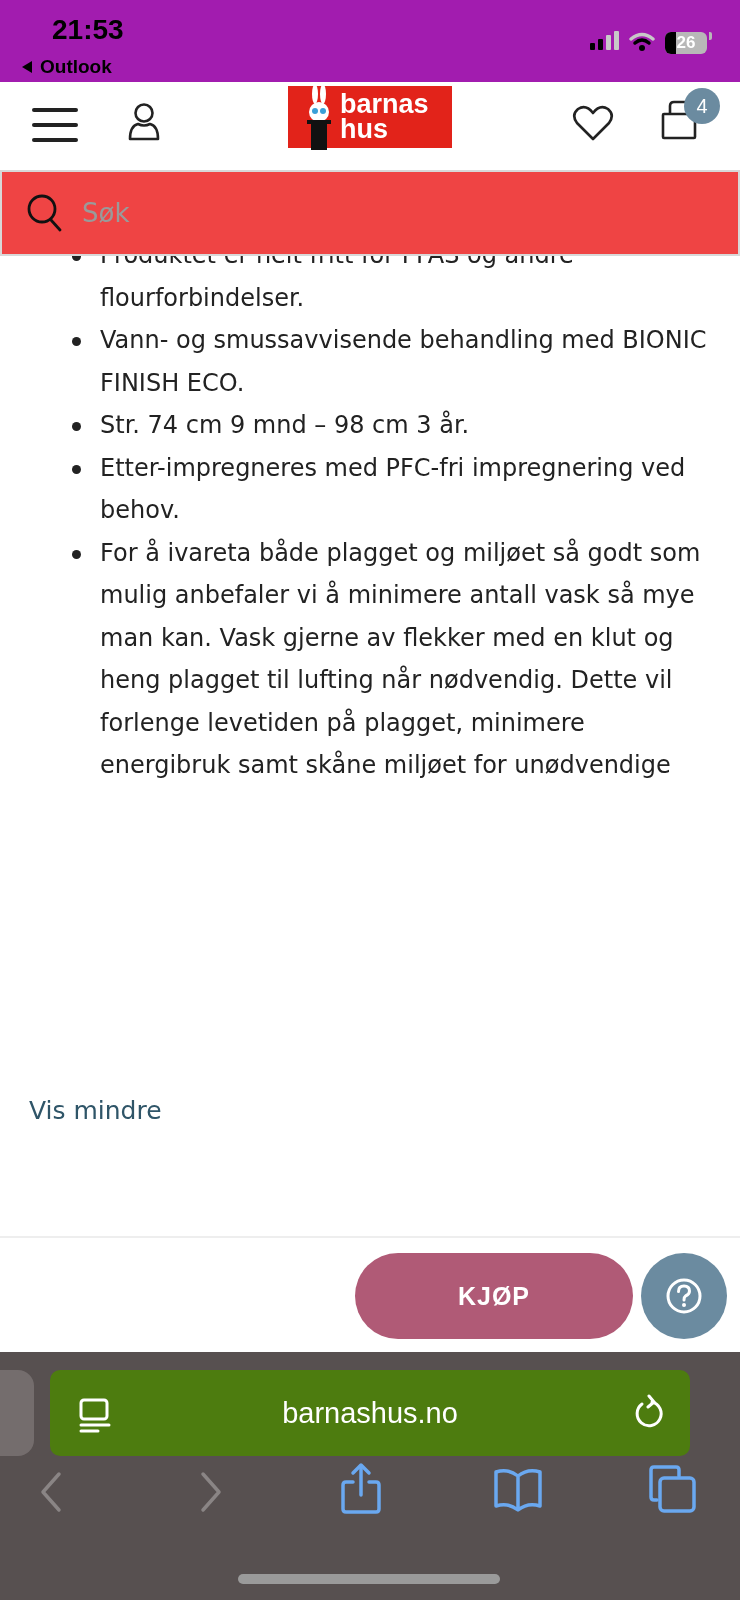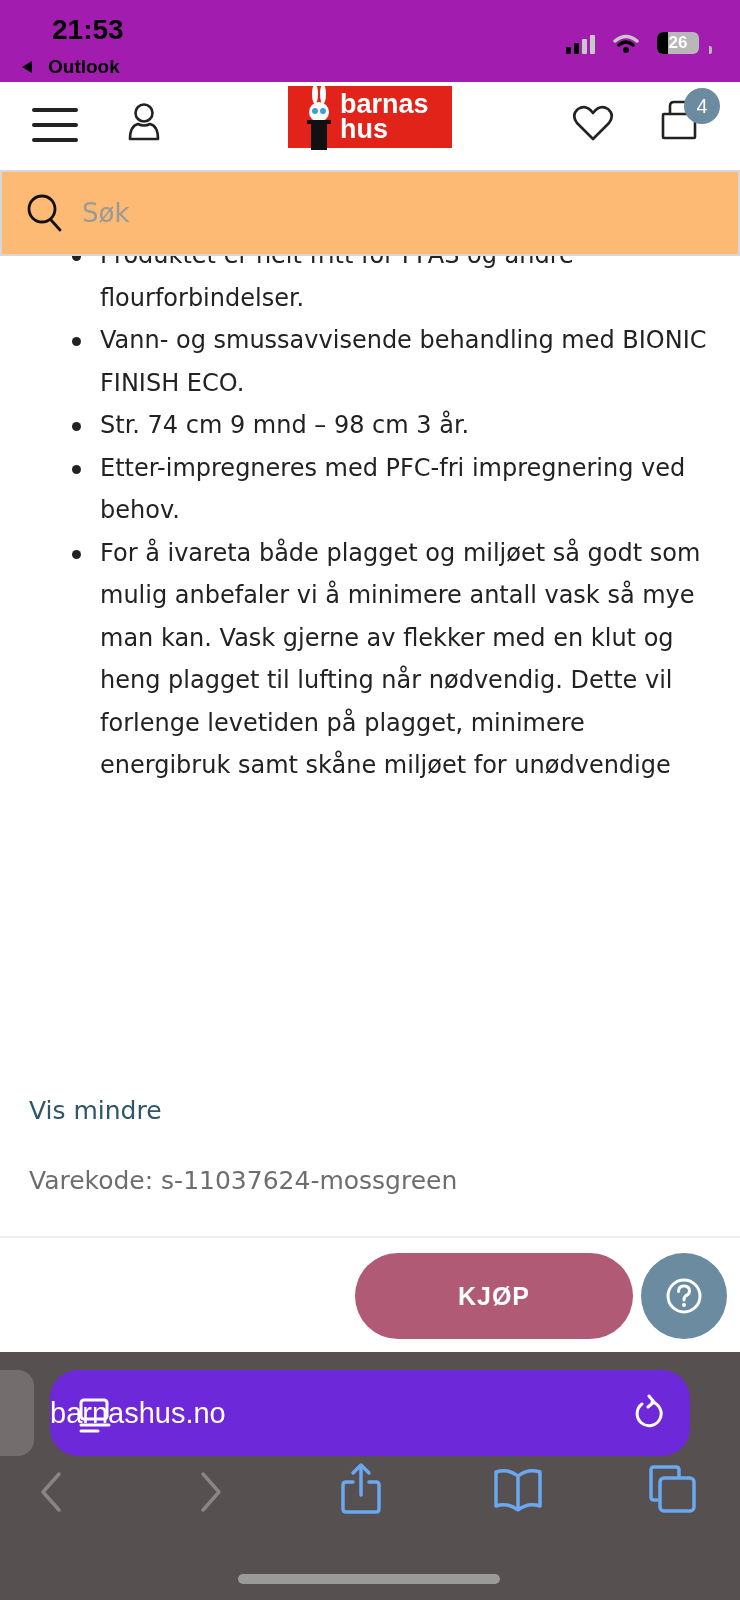--- a/index.html
+++ b/index.html
@@ -1,60 +1,60 @@
 <!DOCTYPE html>
 <html><head>
 <meta charset="utf-8">
 <style>
   * { box-sizing: border-box; margin: 0; padding: 0; }
   html, body { width: 740px; height: 1600px; overflow: hidden; background: #fff; }
   body { font-family: "DejaVu Sans", sans-serif; color: #222; position: relative; }
 
   .status-bar { position: absolute; top: 0; left: 0; width: 740px; height: 82px; background: #a21caf; }
   .status-time { position: absolute; left: 52px; top: 14px; font: bold 28px "Liberation Sans", sans-serif; color: #000; }
-  .status-back { position: absolute; left: 22px; top: 56px; font: bold 19px "Liberation Sans", sans-serif; color: #000; display: flex; align-items: center; gap: 12px; }
+  .status-back { position: absolute; left: 22px; top: 56px; font: bold 19px "Liberation Sans", sans-serif; color: #000; display: flex; align-items: center; gap: 4px; }
   .status-back .tri { width: 0; height: 0; border-top: 6px solid transparent; border-bottom: 6px solid transparent; border-right: 10px solid #000; margin-right: 4px; }
-  .status-icons { position: absolute; right: 28px; top: 32px; display: flex; align-items: flex-end; gap: 18px; }
+  .status-icons { position: absolute; right: 28px; top: 32px; display: flex; align-items: flex-start; gap: 10px; }
   .signal { display: flex; align-items: flex-end; gap: 3px; height: 18px; }
   .signal span { width: 5px; border-radius: 1px; background: #000; }
   .signal span.off { background: #c8c8c8; }
   .battery { position: relative; width: 42px; height: 22px; border-radius: 6px; background: #b8b8b8; overflow: hidden; display: flex; align-items: center; justify-content: center; }
   .battery .fill { position: absolute; left: 0; top: 0; bottom: 0; width: 11px; background: #000; }
   .battery .num { position: relative; font: bold 17px "Liberation Sans", sans-serif; color: #fff; }
   .battery-tip { width: 3px; height: 8px; background: #b8b8b8; border-radius: 0 2px 2px 0; margin-left: -8px; }
 
   .site-header { position: absolute; top: 82px; left: 0; width: 740px; height: 88px; background: #fff; }
   .hamburger { position: absolute; left: 32px; top: 26px; width: 46px; height: 34px; display: flex; flex-direction: column; justify-content: space-between; }
   .hamburger span { height: 4px; border-radius: 2px; background: #222; }
   .account-icon { position: absolute; left: 126px; top: 20px; }
   .logo { position: absolute; left: 288px; top: 4px; width: 164px; height: 62px; background: #e2231a; display: flex; align-items: center; padding-left: 18px; }
   .logo-text { color: #fff; font: bold 27px "Liberation Sans", sans-serif; line-height: 25px; margin-left: 8px; }
   .wishlist-icon { position: absolute; left: 572px; top: 22px; }
   .cart { position: absolute; left: 660px; top: 16px; }
   .cart-badge { position: absolute; left: 684px; top: 6px; width: 36px; height: 36px; border-radius: 50%; background: #6b8ba0; color: #fff; font: 20px "Liberation Sans", sans-serif; display: flex; align-items: center; justify-content: center; }
 
-  .search-bar { position: absolute; top: 170px; left: 0; width: 740px; height: 86px; background: #fdba74; border: 2px solid #d8d8d8; display: flex; align-items: center; }
+  .search-bar { position: absolute; top: 170px; left: 0; width: 740px; height: 86px; background: #ef4444; border: 2px solid #d8d8d8; display: flex; align-items: center; }
   .search-icon { margin-left: 24px; }
   .search-input { margin-left: 18px; border: none; background: transparent; font: 26px "DejaVu Sans", sans-serif; color: #222; width: 560px; outline: none; }
   .search-input::placeholder { color: #9a9a9a; }
 
   .content { position: absolute; top: 256px; left: 0; width: 740px; height: 980px; overflow: hidden; }
   .desc-list { position: absolute; top: -22px; left: 0; list-style: none; padding-left: 100px; padding-right: 30px; }
   .desc-list li { position: relative; font: 24px "DejaVu Sans", sans-serif; line-height: 42.5px; color: #222; }
   .desc-list li::before { content: ""; position: absolute; left: -28px; top: 18px; width: 9px; height: 9px; border-radius: 50%; background: #222; }
   .vis-mindre { position: absolute; top: 840px; left: 29px; font: 25px "DejaVu Sans", sans-serif; color: #2f5568; cursor: pointer; }
   .varekode { position: absolute; top: 910px; left: 29px; font: 25px "DejaVu Sans", sans-serif; color: #6e6e6e; }
 
   .divider { position: absolute; top: 1236px; left: 0; width: 740px; height: 2px; background: #eee; }
   .buy-button { position: absolute; top: 1253px; left: 355px; width: 278px; height: 86px; border-radius: 43px; background: #b05a76; color: #fff; font: bold 25px "Liberation Sans", sans-serif; letter-spacing: 1px; border: none; display: flex; align-items: center; justify-content: center; }
   .help-button { position: absolute; top: 1253px; left: 641px; width: 86px; height: 86px; border-radius: 50%; background: #6b8ba0; display: flex; align-items: center; justify-content: center; }
 
   .browser-bar { position: absolute; top: 1352px; left: 0; width: 740px; height: 248px; background: #575050; }
   .tab-stub { position: absolute; left: -20px; top: 18px; width: 54px; height: 86px; border-radius: 16px; background: #746d6d; }
-  .url-field { position: absolute; left: 50px; top: 18px; width: 640px; height: 86px; border-radius: 28px; background: #6d28d9; display: flex; align-items: center; }
+  .url-field { position: absolute; left: 50px; top: 18px; width: 640px; height: 86px; border-radius: 10px; background: #4d7c0f; display: flex; align-items: center; justify-content: center; }
   .url-text { font: 29px "Liberation Sans", sans-serif; color: #fff; }
   .reader-icon { position: absolute; left: 28px; top: 28px; }
   .reload-icon { position: absolute; right: 24px; top: 24px; }
   .nav-row { position: absolute; top: 118px; left: 0; width: 740px; height: 64px; }
   .nav-row > div { position: absolute; top: 0; }
   .home-indicator { position: absolute; left: 238px; top: 222px; width: 262px; height: 10px; border-radius: 5px; background: #9a9a9a; }
 </style>
 </head>
 <body>
 
@@ -129,21 +129,20 @@
 
 <div class="content">
   <ul class="desc-list">
     <li>Produktet er helt fritt for PFAS og andre flourforbindelser.</li>
     <li>Vann- og smussavvisende behandling med BIONIC FINISH ECO.</li>
     <li>Str. 74 cm 9 mnd – 98 cm 3 år.</li>
     <li>Etter-impregneres med PFC-fri impregnering ved behov.</li>
     <li>For å ivareta både plagget og miljøet så godt som mulig anbefaler vi å minimere antall vask så mye man kan. Vask gjerne av flekker med en klut og heng plagget til lufting når nødvendig. Dette vil forlenge levetiden på plagget, minimere energibruk samt skåne miljøet for unødvendige</li>
   </ul>
   <a class="vis-mindre">Vis mindre</a>
-  <div class="varekode">Varekode: s-11037624-mossgreen</div>
 </div>
 
 <div class="divider"></div>
 
 <button class="buy-button">KJØP</button>
 <div class="help-button">
   <svg width="40" height="40" viewBox="0 0 40 40">
     <circle cx="20" cy="20" r="16" stroke="#fff" stroke-width="3" fill="none"></circle>
     <path d="M14.5 15.5 Q14.5 10 20 10 Q25.5 10 25.5 15 Q25.5 18.5 21.5 20 Q20 21 20 24" stroke="#fff" stroke-width="3" fill="none" stroke-linecap="round"></path>
     <circle cx="20" cy="29" r="2" fill="#fff"></circle>

